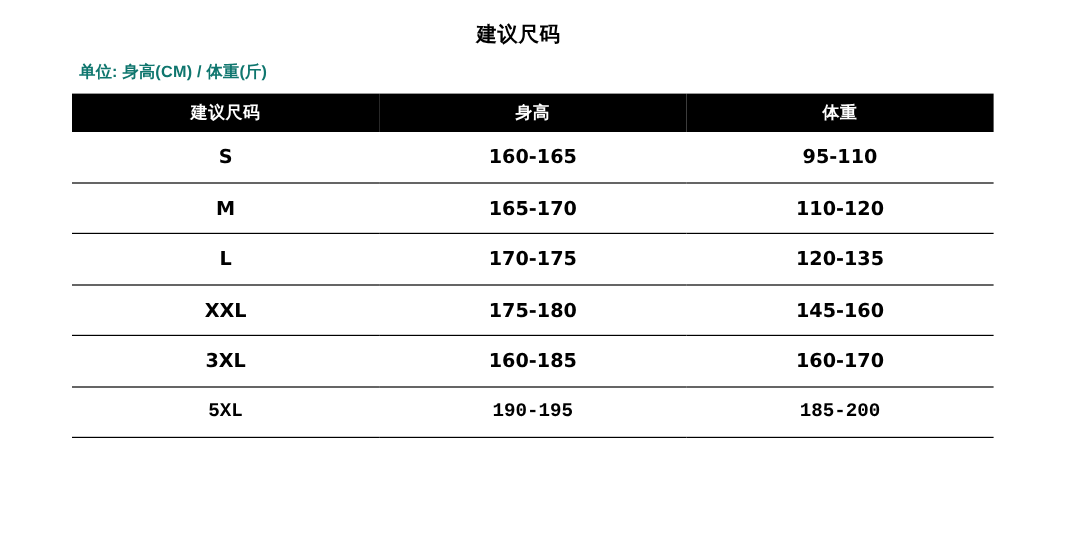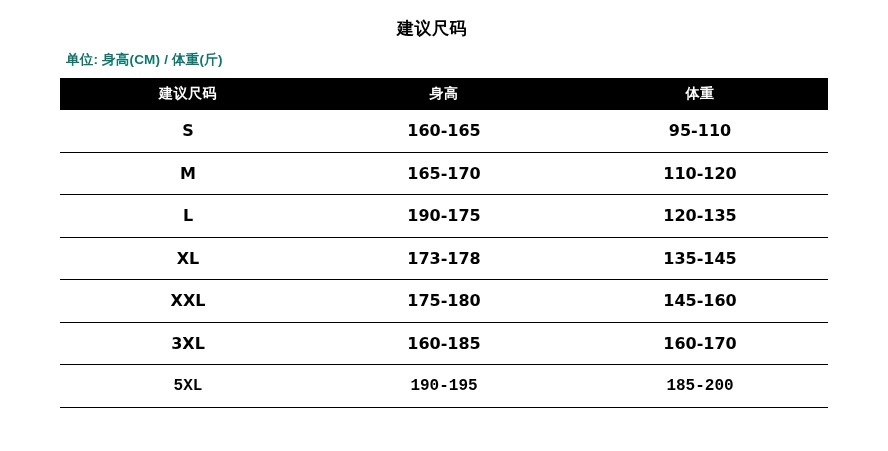--- a/index.html
+++ b/index.html
@@ -99,27 +99,22 @@
           <td>160-165</td>
           <td>95-110</td>
         </tr>
         <tr>
           <td class="cell-size">M</td>
           <td>165-170</td>
           <td>110-120</td>
         </tr>
         <tr>
           <td class="cell-size">L</td>
-          <td>190-175</td>
+          <td>170-175</td>
           <td>120-135</td>
-        </tr>
-        <tr>
-          <td class="cell-size">XL</td>
-          <td>173-178</td>
-          <td>135-145</td>
         </tr>
         <tr>
           <td class="cell-size">XXL</td>
           <td>175-180</td>
           <td>145-160</td>
         </tr>
         <tr>
           <td class="cell-size">3XL</td>
           <td>160-185</td>
           <td>160-170</td>

